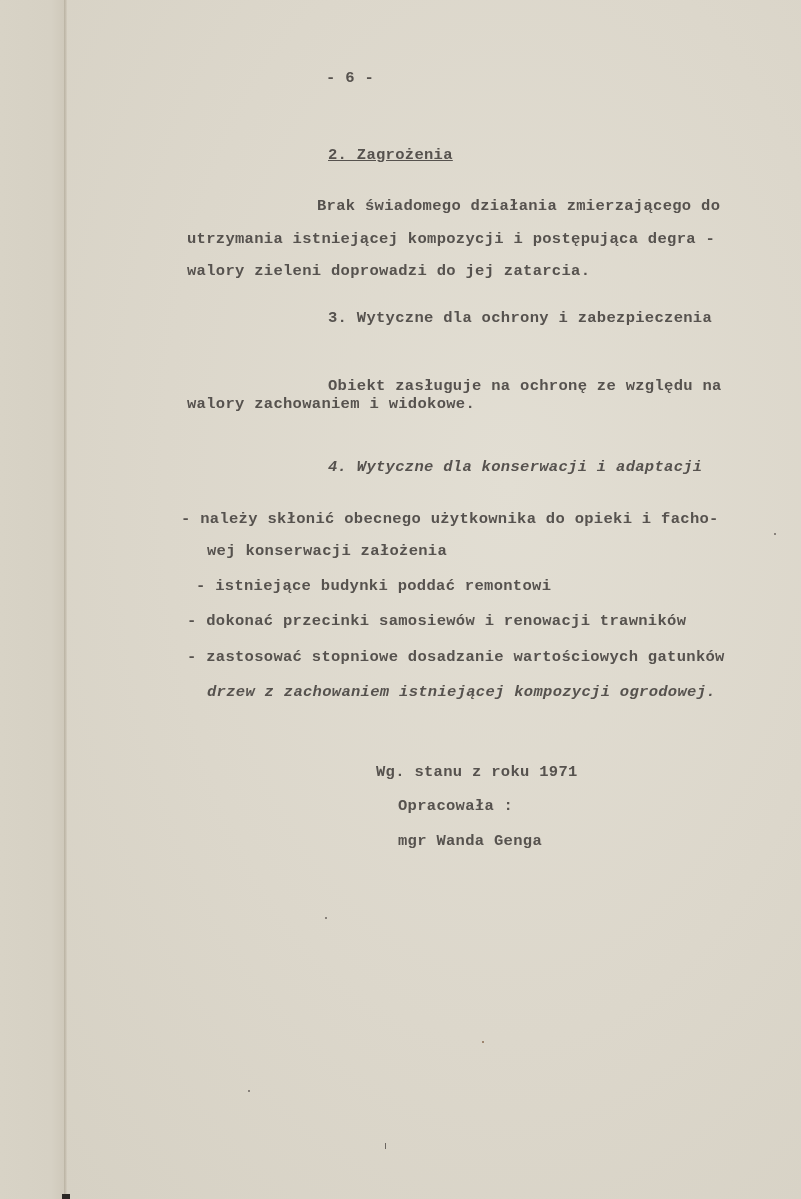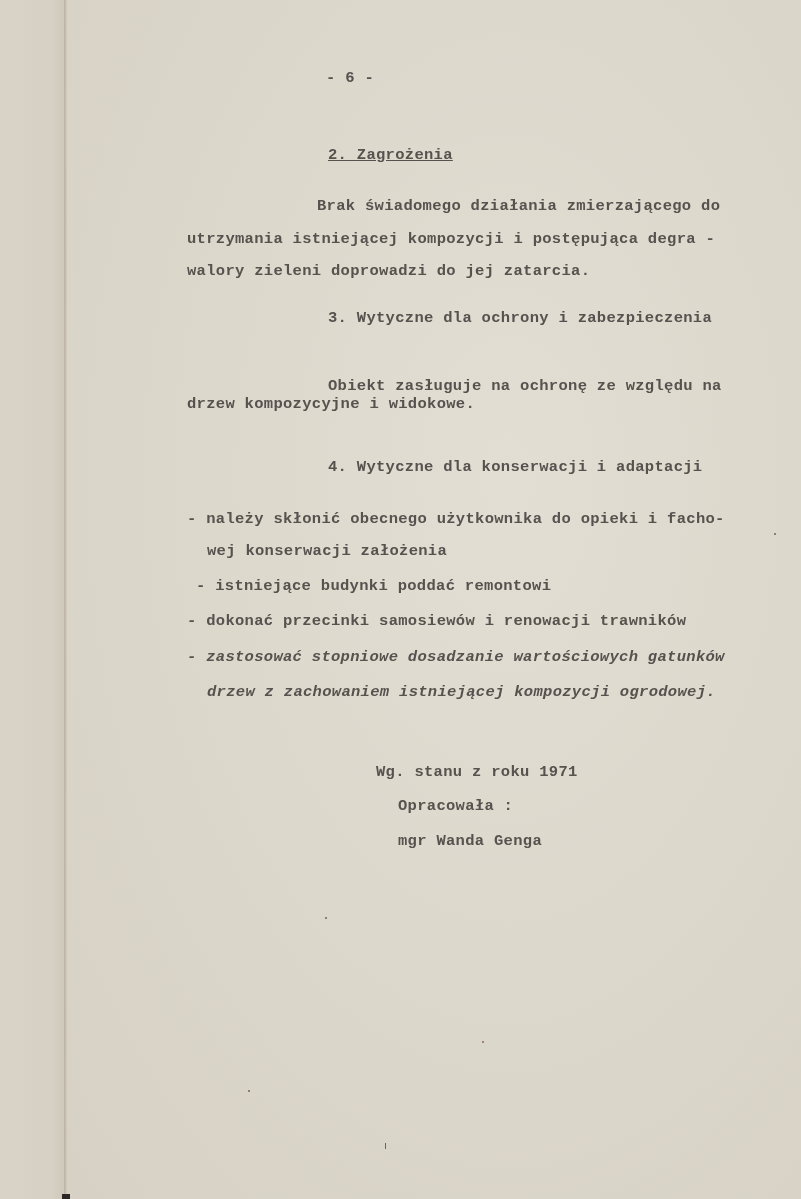--- a/index.html
+++ b/index.html
@@ -67,29 +67,29 @@
 
 <div class="line" style="left:326px; top:69px;">- 6 -</div>
 
 <div class="line" style="left:328px; top:146px;text-decoration:underline;">2. Zagrożenia</div>
 <div class="line" style="left:310px; top:197px;margin-left:7px;">Brak świadomego działania zmierzającego do</div>
 <div class="line" style="left:187px; top:230px;text-align:center;">utrzymania istniejącej kompozycji i postępująca degra -</div>
 <div class="line" style="left:187px; top:262px;">walory zieleni doprowadzi do jej zatarcia.</div>
 
 <div class="line" style="left:328px; top:309px;">3. Wytyczne dla ochrony i zabezpieczenia</div>
 <div class="line" style="left:328px; top:361px;margin-top:16px;">Obiekt zasługuje na ochronę ze względu na</div>
-<div class="line" style="left:187px; top:395px;">drzew kompozycyjne i widokowe.</div>
+<div class="line" style="left:187px; top:395px;">walory zachowaniem i widokowe.</div>
 
-<div class="line" style="left:328px; top:458px;">4. Wytyczne dla konserwacji i adaptacji</div>
+<div class="line" style="left:328px; top:458px;font-style:italic;">4. Wytyczne dla konserwacji i adaptacji</div>
 
-<div class="line" style="left:187px; top:510px;">- należy skłonić obecnego użytkownika do opieki i facho-</div>
+<div class="line" style="left:181px; top:510px;">- należy skłonić obecnego użytkownika do opieki i facho-</div>
 <div class="line" style="left:207px; top:542px;text-align:center;">wej konserwacji założenia</div>
 <div class="line" style="left:196px; top:577px;">- istniejące budynki poddać remontowi</div>
 <div class="line" style="left:187px; top:612px;">- dokonać przecinki samosiewów i renowacji trawników</div>
-<div class="line" style="left:187px; top:648px;font-style:italic;">- zastosować stopniowe dosadzanie wartościowych gatunków</div>
+<div class="line" style="left:187px; top:648px;">- zastosować stopniowe dosadzanie wartościowych gatunków</div>
 <div class="line" style="left:207px; top:683px;font-style:italic;">drzew z zachowaniem istniejącej kompozycji ogrodowej.</div>
 
 <div class="line" style="left:376px; top:763px;">Wg. stanu z roku 1971</div>
 <div class="line" style="left:398px; top:797px;">Opracowała :</div>
 <div class="line" style="left:398px; top:832px;">mgr Wanda Genga</div>
 
 <div class="speck" style="left:325px; top:917px;"></div>
 <div class="speck" style="left:248px; top:1090px;"></div>
 <div class="speck" style="left:482px; top:1041px; background:#8a6a50;"></div>
 <div class="speck" style="left:774px; top:533px;"></div>

